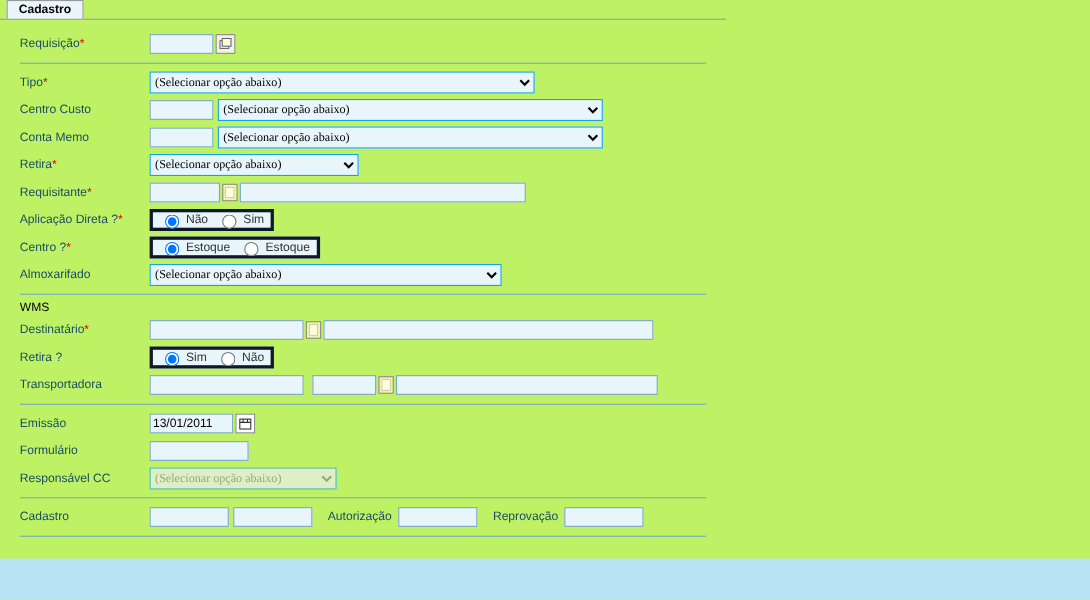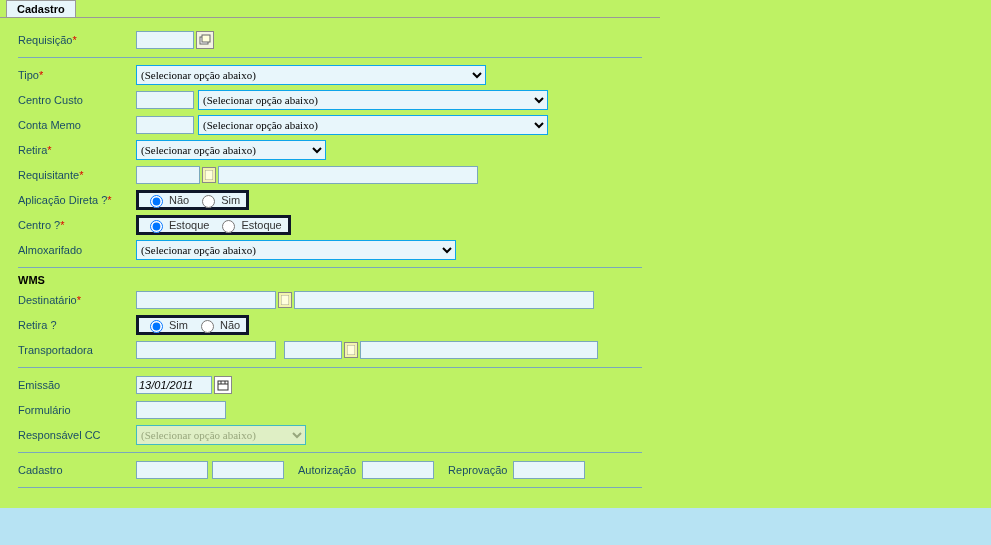--- a/index.html
+++ b/index.html
@@ -43,32 +43,31 @@
     flex-shrink: 0;
     color: #1a4d66;
   }
   .req { color: #d00; }
   .hr {
     border: none;
     border-top: 1px solid #7aa8bc;
     margin: 6px 0;
   }
   .section-title {
-    font-weight: bold;
+    font-weight: normal;
     color: #000;
     margin: 4px 0 2px 0;
   }
   input[type="text"].txt {
     border: 1px solid #7aa8bc;
     background: #e8f6fb;
     height: 18px;
     padding: 0 2px;
     font-family: inherit;
     font-size: 11px;
-    font-style: italic;
   }
   select.sel {
     border: 1px solid #0ea5e9;
     background: #e8f6fb;
     height: 20px;
     font-family: Liberation Serif, serif;
     font-size: 11px;
   }
   select.sel.disabled {
     color: #888;

